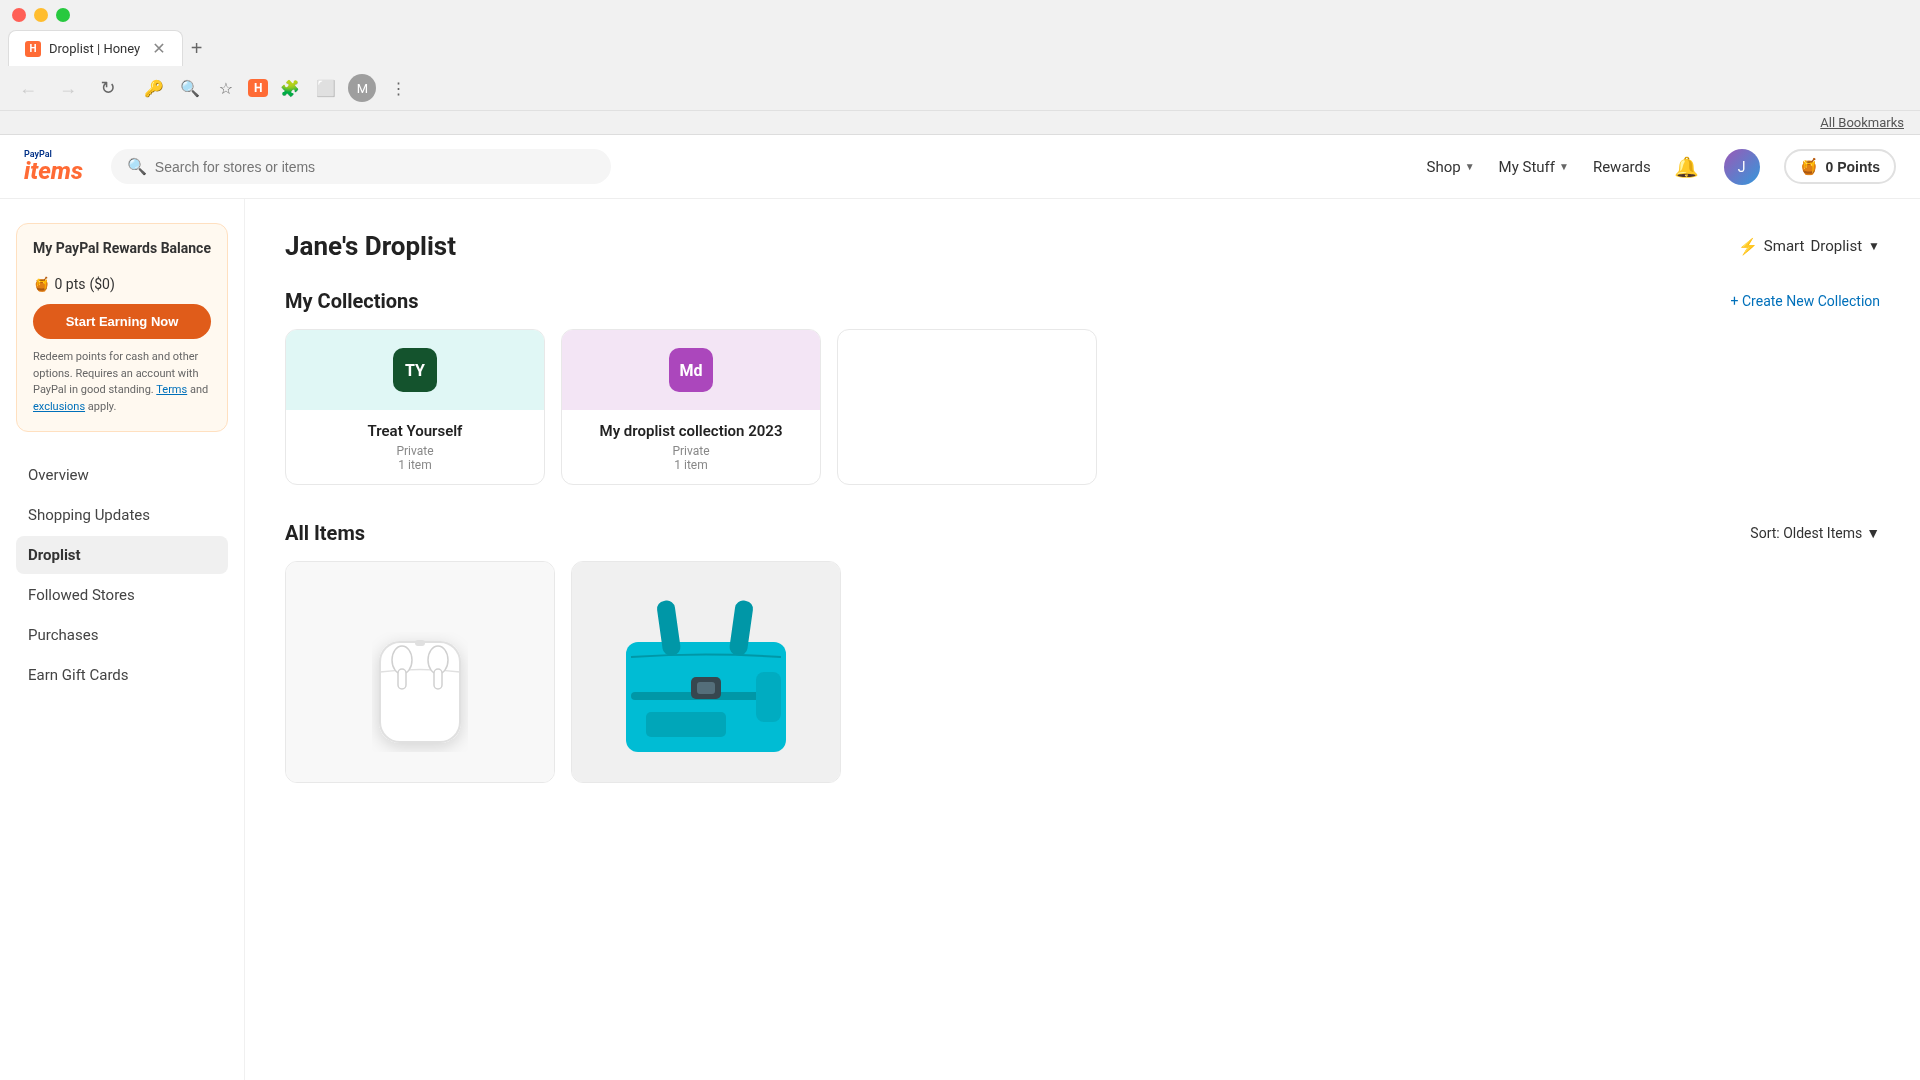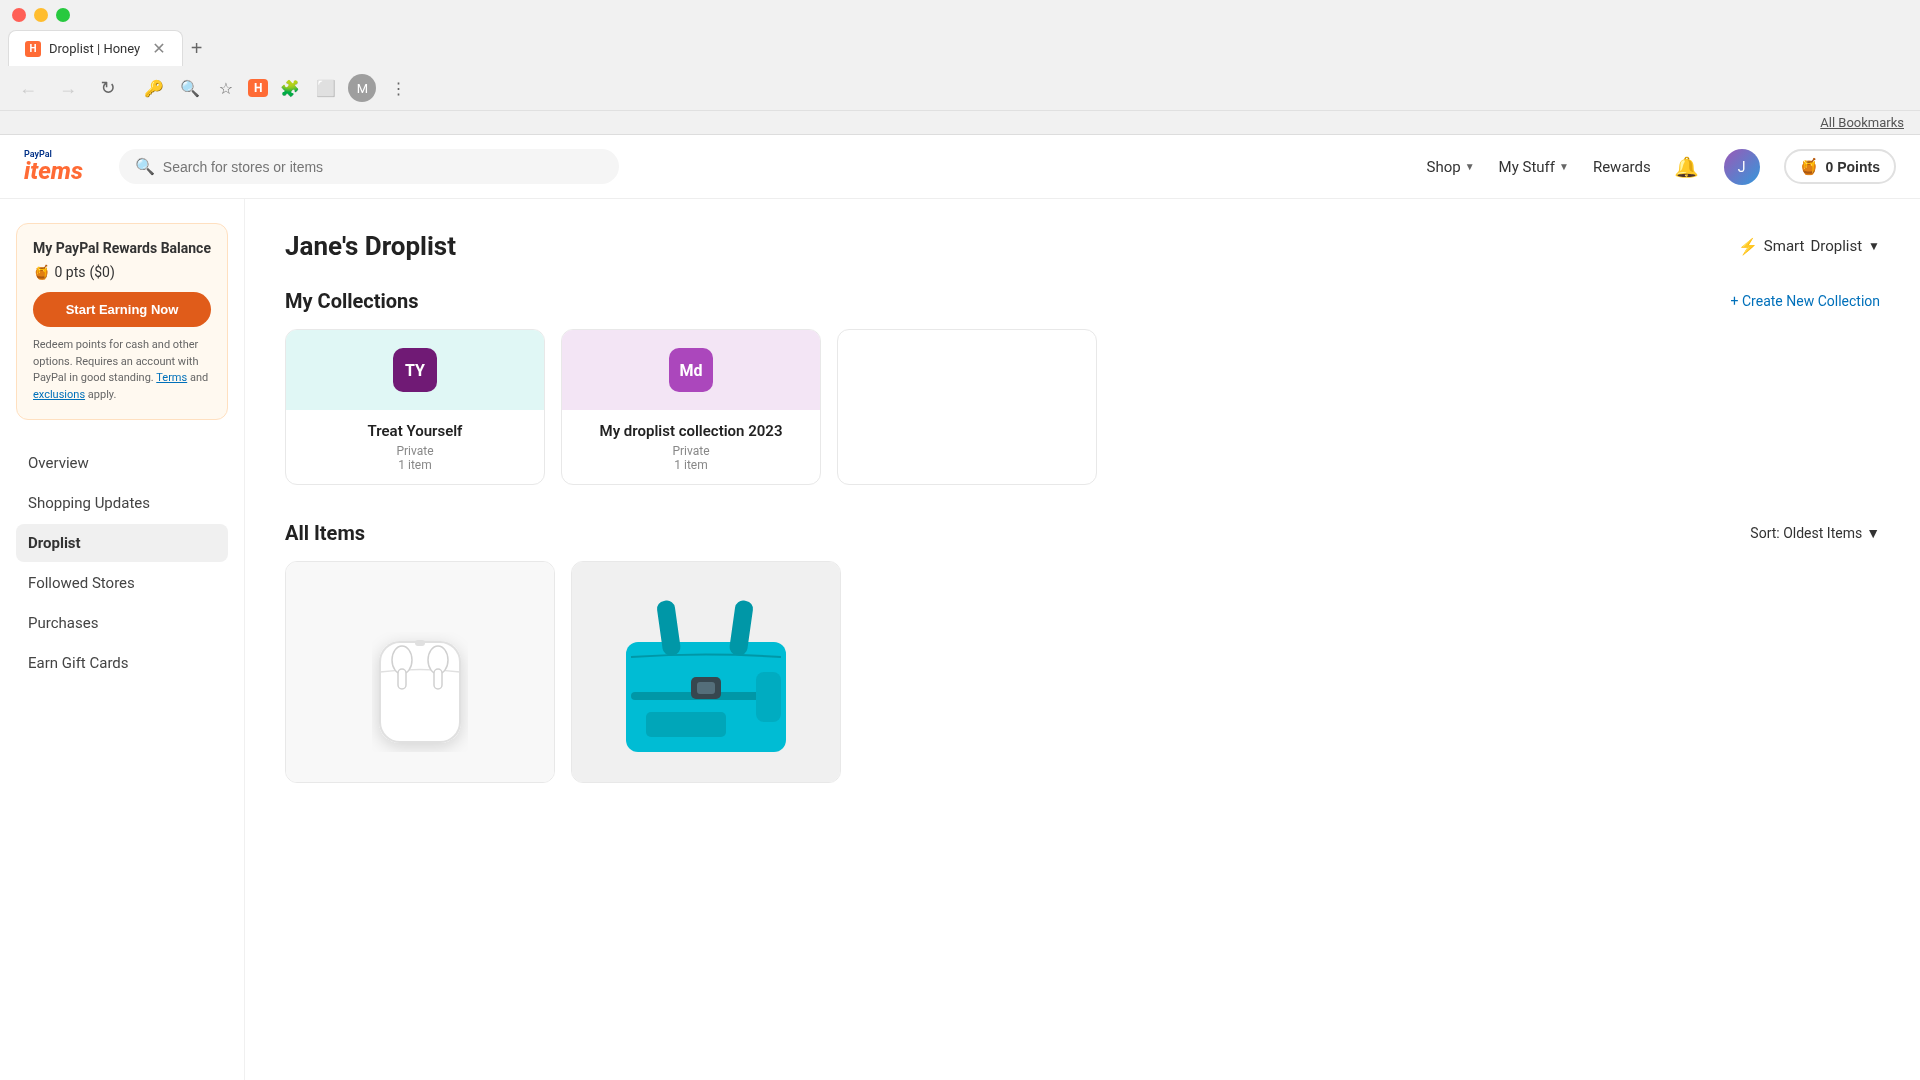--- a/index.html
+++ b/index.html
@@ -28,38 +28,38 @@
     .toolbar-icon { width: 28px; height: 28px; background: none; border: none; cursor: pointer; display: flex; align-items: center; justify-content: center; font-size: 16px; color: #666; border-radius: 50%; }
     .honey-ext { background: #ff6b35; color: white; border-radius: 4px; padding: 2px 6px; font-size: 12px; font-weight: bold; }
     .profile-icon { width: 28px; height: 28px; border-radius: 50%; background: #9e9e9e; display: flex; align-items: center; justify-content: center; color: white; font-size: 13px; }
     .bookmarks-bar { background: #f1f1f1; padding: 4px 16px; border-top: 1px solid #e0e0e0; display: flex; align-items: center; justify-content: flex-end; font-size: 13px; color: #555; text-decoration: underline; }
 
     
     .app { display: flex; flex-direction: column; background: white; min-height: calc(1080px - 110px); }
     
     
     .app-header { display: flex; align-items: center; padding: 0 24px; height: 64px; background: white; border-bottom: 1px solid #eee; }
-    .logo { display: flex; align-items: center; gap: 4px; margin-right: 36px; }
+    .logo { display: flex; align-items: center; gap: 4px; margin-right: 28px; }
     .search-bar { flex: 1; max-width: 500px; display: flex; align-items: center; background: #f5f5f5; border-radius: 20px; padding: 8px 16px; gap: 8px; }
     .search-bar input { background: none; border: none; outline: none; font-size: 14px; color: #666; width: 100%; }
     .header-nav { display: flex; align-items: center; gap: 24px; margin-left: auto; }
     .nav-link { font-size: 15px; color: #333; text-decoration: none; display: flex; align-items: center; gap: 4px; cursor: pointer; }
     .nav-link .chevron { font-size: 10px; color: #666; }
     .bell-icon { font-size: 20px; color: #555; cursor: pointer; }
     .user-avatar { width: 36px; height: 36px; border-radius: 50%; background: linear-gradient(135deg, #9b59b6, #3498db); display: flex; align-items: center; justify-content: center; color: white; font-size: 14px; cursor: pointer; }
     .points-btn { display: flex; align-items: center; gap: 6px; background: none; border: 2px solid #e0e0e0; border-radius: 20px; padding: 6px 14px; cursor: pointer; font-size: 14px; font-weight: 600; color: #333; }
     .honey-coin { color: #ff6b35; font-size: 16px; }
 
     
     .main-content { display: flex; flex: 1; }
     
     
     .sidebar { width: 245px; min-width: 245px; padding: 24px 16px; background: white; border-right: 1px solid #f0f0f0; }
     .rewards-card { background: #fff9f0; border: 1px solid #ffe0c0; border-radius: 12px; padding: 16px; margin-bottom: 24px; }
-    .rewards-title { font-size: 14px; font-weight: 700; color: #333; margin-bottom: 8px; }
+    .rewards-title { font-size: 14px; font-weight: 700; color: #333; margin-bottom: 20px; }
     .rewards-balance { font-size: 14px; color: #333; display: flex; align-items: center; gap: 4px; margin-bottom: 12px; }
     .coin-icon { color: #ff6b35; }
     .earn-btn { background: #e05c1a; color: white; border: none; border-radius: 20px; padding: 10px 16px; font-size: 13px; font-weight: 600; cursor: pointer; width: 100%; margin-bottom: 10px; }
     .rewards-desc { font-size: 11px; color: #666; line-height: 1.5; }
     .rewards-desc a { color: #0070ba; text-decoration: underline; cursor: pointer; }
     .sidebar-nav { display: flex; flex-direction: column; gap: 2px; }
     .sidebar-item { padding: 10px 12px; border-radius: 8px; font-size: 15px; color: #444; cursor: pointer; text-decoration: none; display: block; }
     .sidebar-item.active { font-weight: 700; color: #333; background: #f0f0f0; }
 
     
@@ -204,21 +204,21 @@
 
       <div class="section-header">
         <h2 class="section-title">My Collections</h2>
         <a class="create-collection">+ Create New Collection</a>
       </div>
 
       <div class="collections-grid">
 
         <div class="collection-card">
           <div class="collection-thumbnail" style="background: #e0f7f5;">
-            <div class="collection-badge" style="background: #701a75; text-align: right;">TY</div>
+            <div class="collection-badge" style="background: #14532d; text-align: right;">TY</div>
           </div>
           <div class="collection-info">
             <div class="collection-name">Treat Yourself</div>
             <div class="collection-meta">Private</div>
             <div class="collection-meta">1 item</div>
           </div>
         </div>
 
         <div class="collection-card">
           <div class="collection-thumbnail" style="background: #f3e5f5;">

